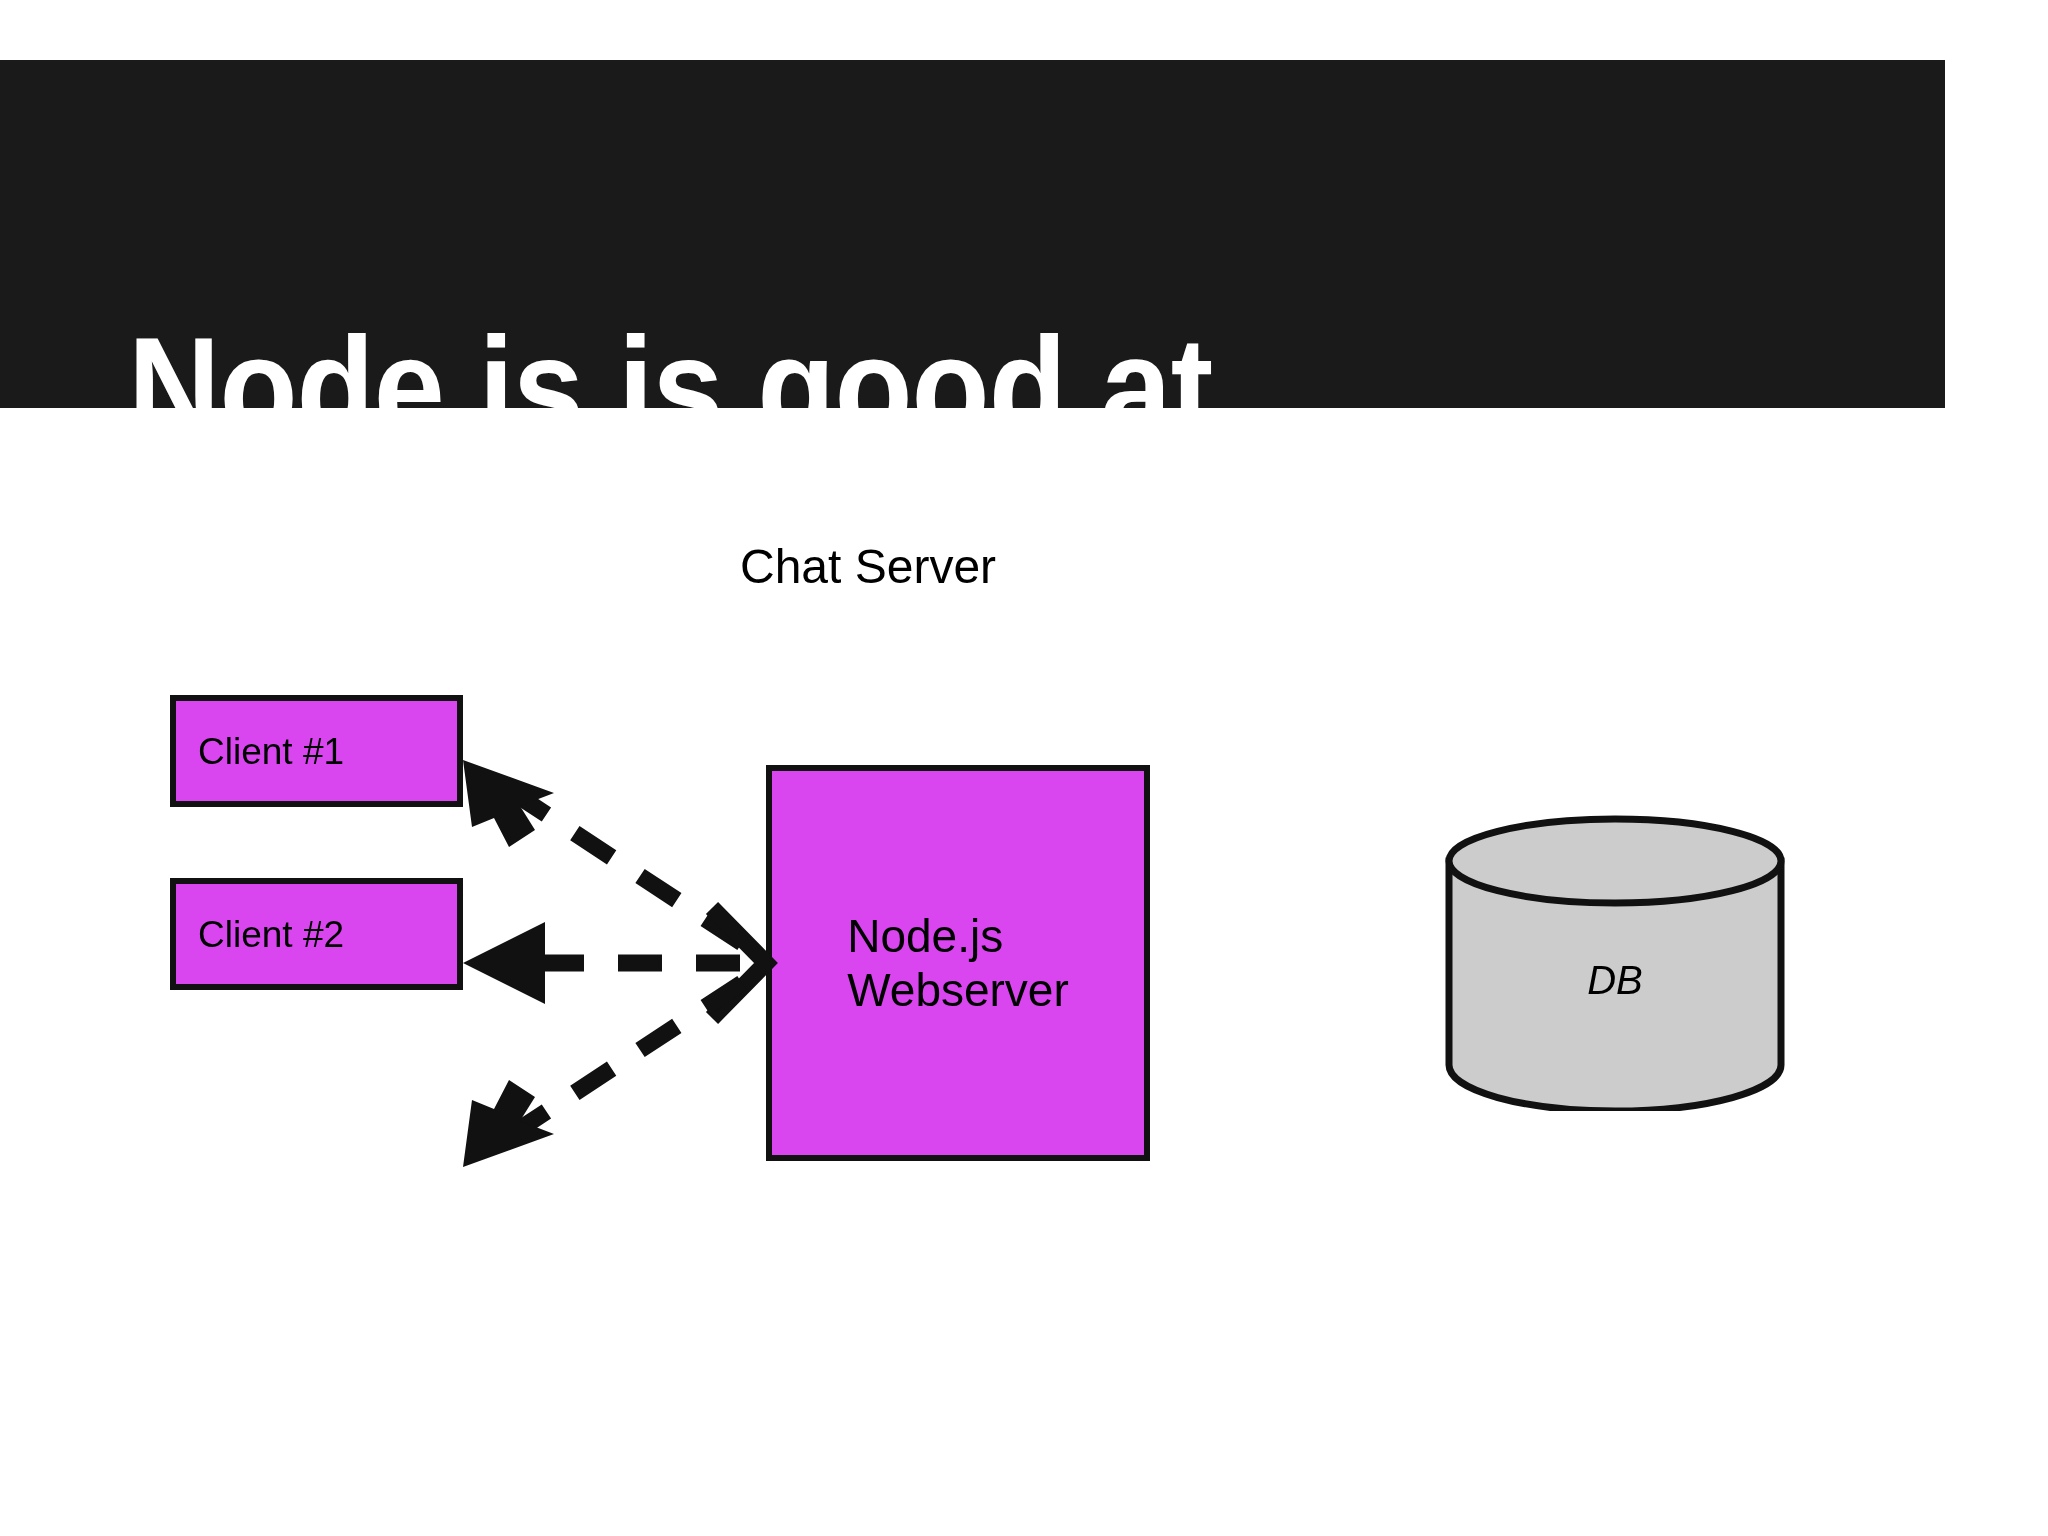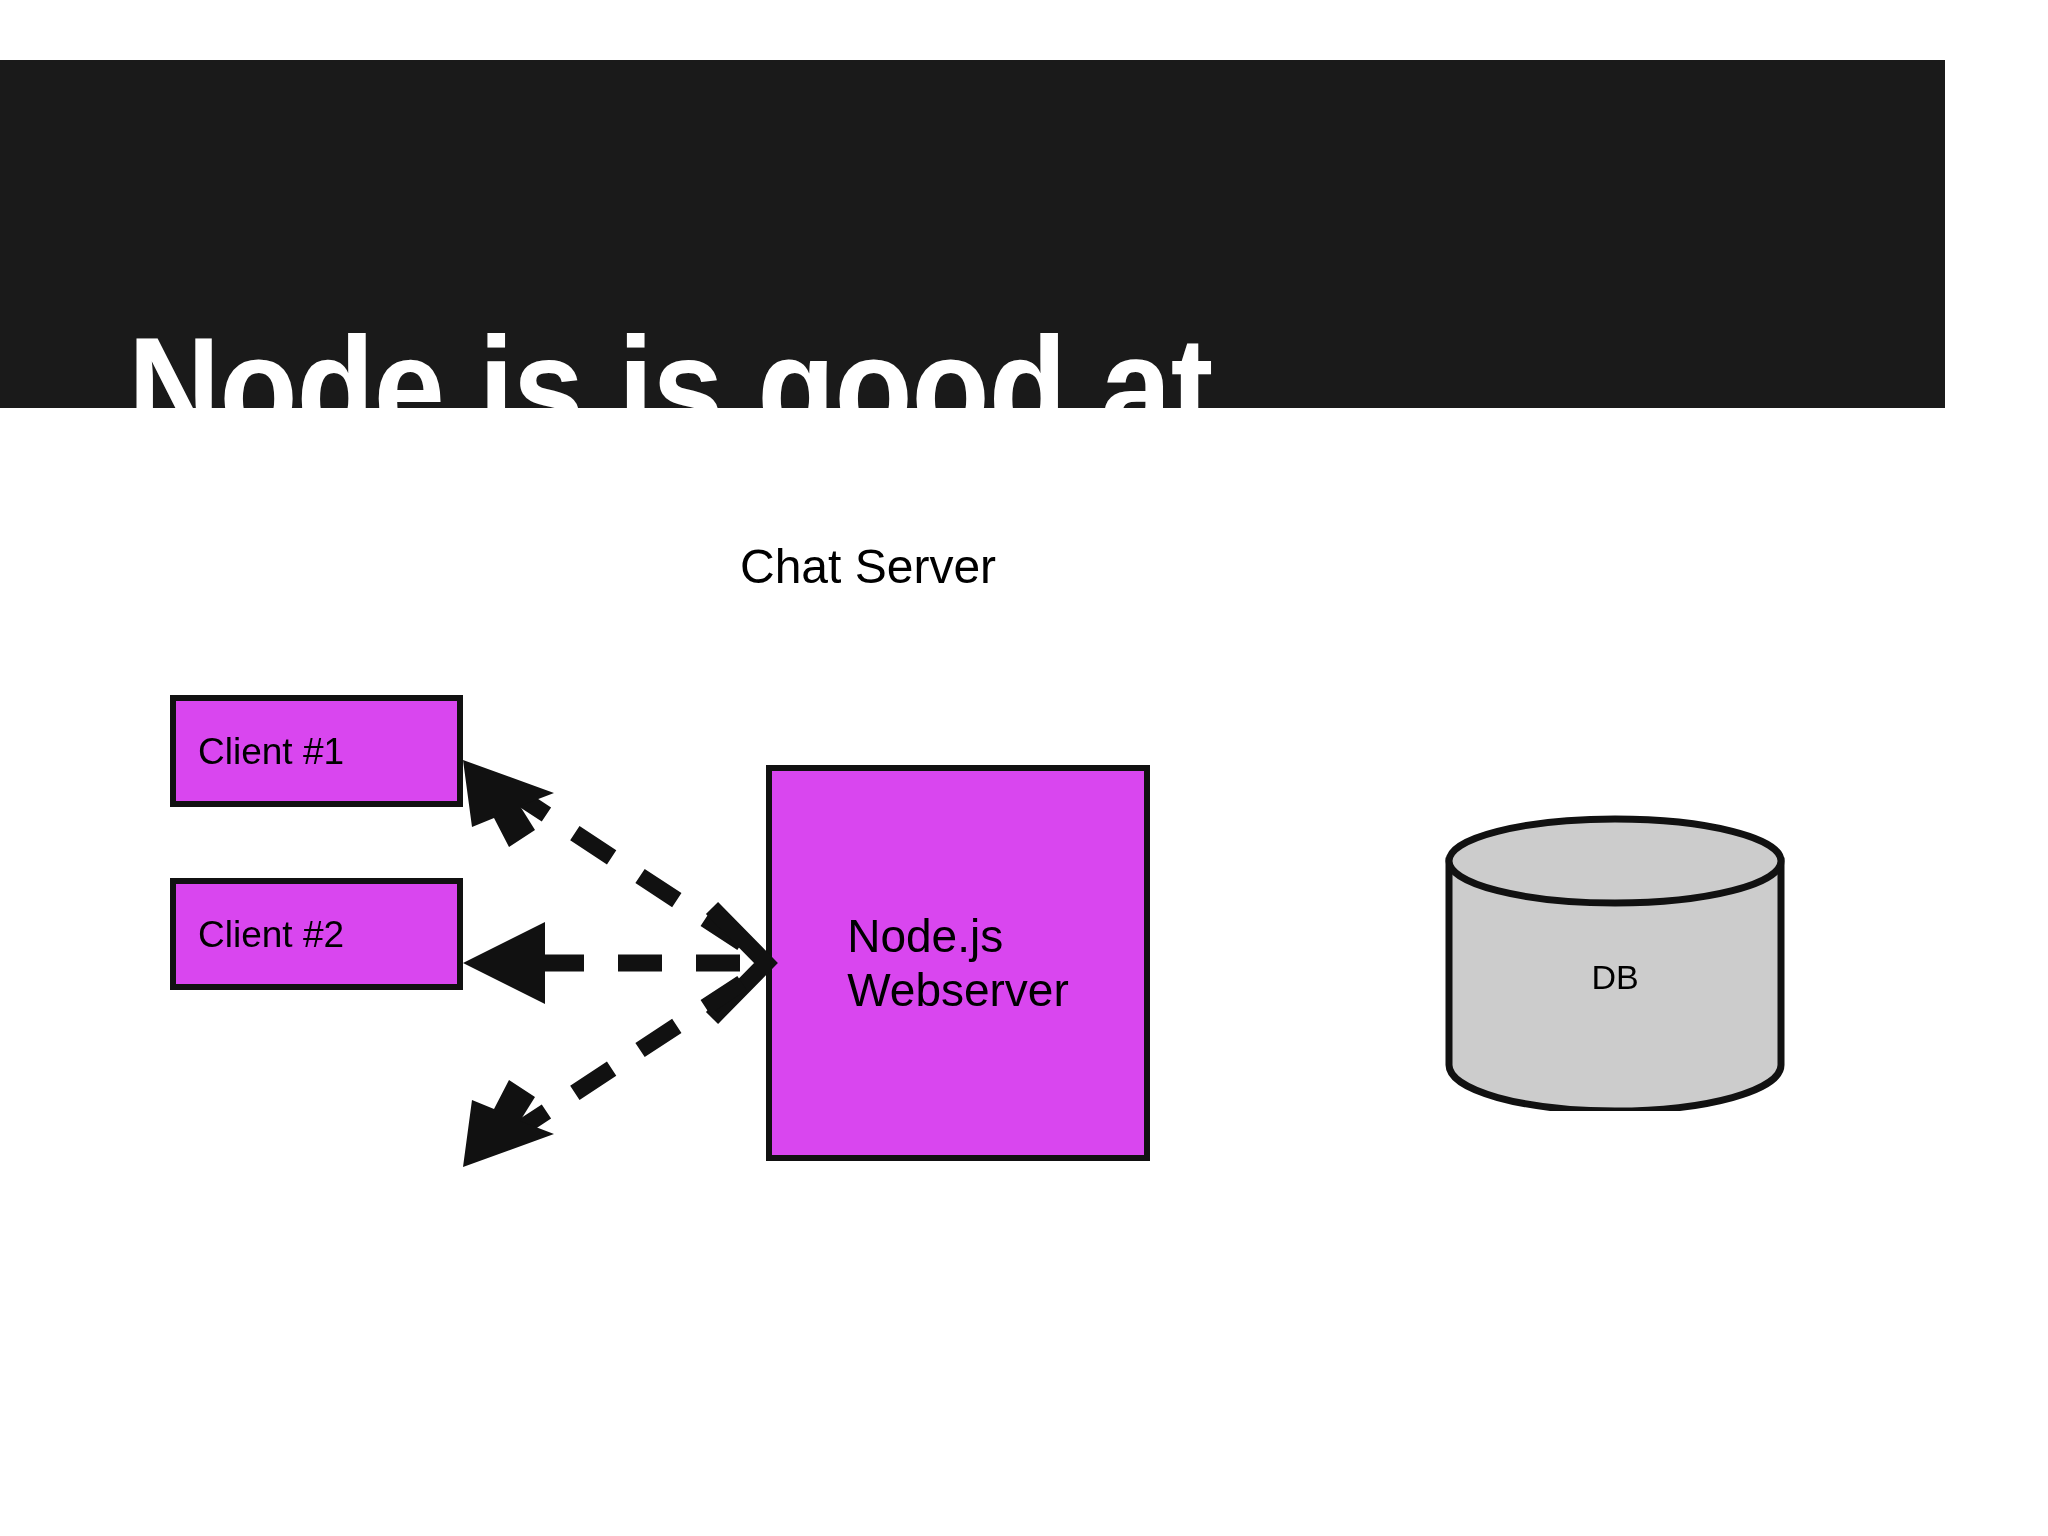--- a/index.html
+++ b/index.html
@@ -114,22 +114,23 @@
     top: 815px;
     width: 340px;
     height: 296px;
   }
   #db-label {
     position: absolute;
     left: 1445px;
     top: 960px;
     width: 340px;
     text-align: center;
-    font-size: 34px;
+    font-size: 40px;
     line-height: 1;
+    font-style: italic;
   }
 
   
   #arrows {
     position: absolute;
     left: 0;
     top: 0;
     width: 2048px;
     height: 1536px;
     pointer-events: none;

